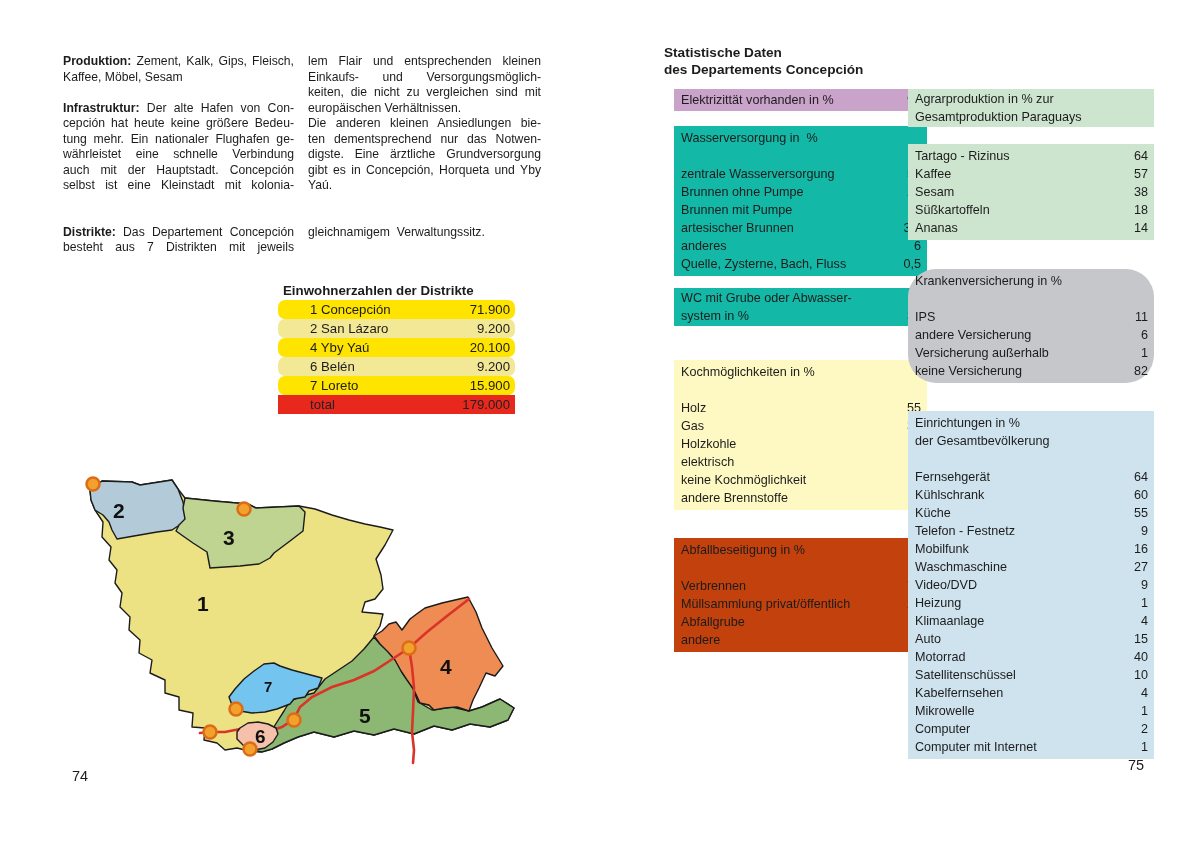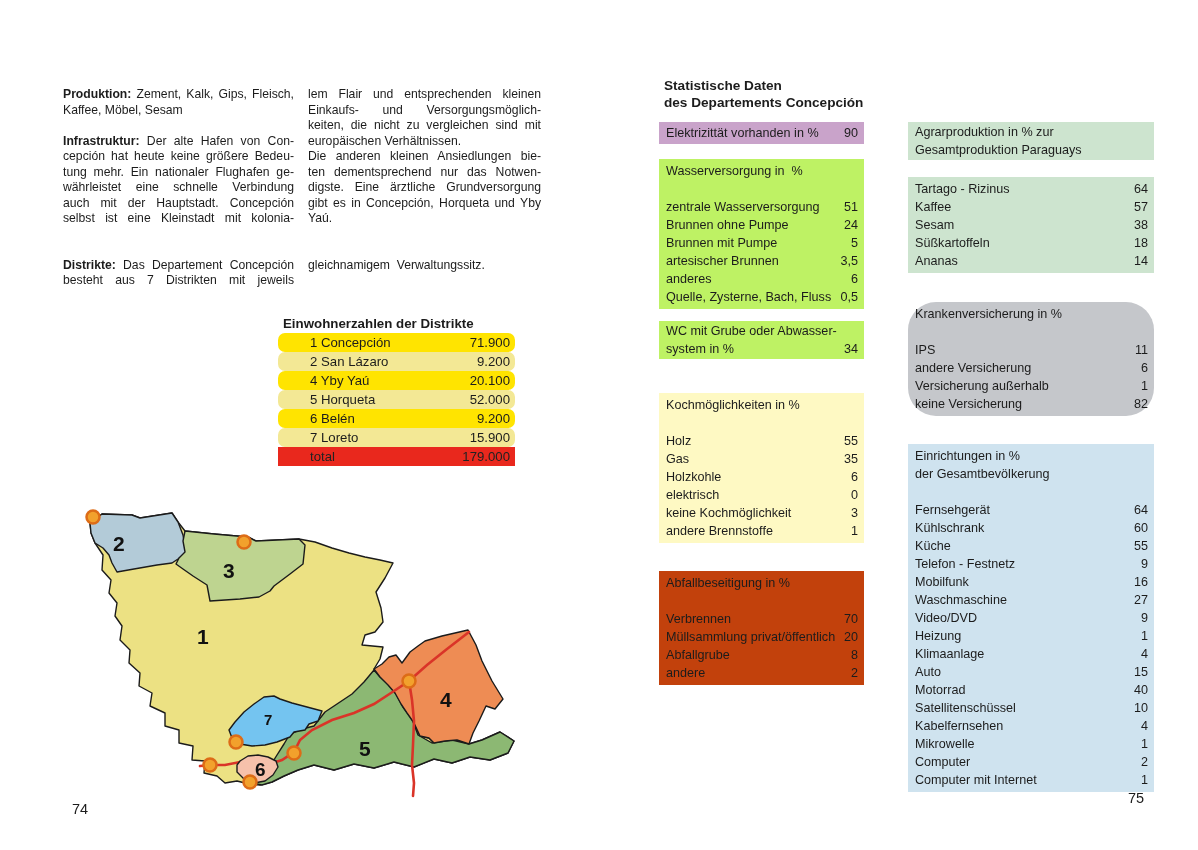--- a/index.html
+++ b/index.html
@@ -1,17 +1,17 @@
 <!DOCTYPE html>
 <html><head>
 <meta charset="utf-8">
 <style>
   html,body{margin:0;padding:0;}
   body{width:1198px;height:850px;background:#ffffff;font-family:"Liberation Sans",sans-serif;color:#1c1c1c;position:relative;overflow:hidden;}
-  #spread{position:absolute;inset:0;margin-top:33px;}
+  #spread{position:absolute;inset:0;}
 
   
   .textcol{position:absolute;top:54px;font-size:12.2px;line-height:15.5px;}
   #col1{left:63px;width:231px;}
   #col2{left:308px;width:233px;}
   .line{white-space:pre;height:15.5px;overflow:visible;}
   .jl{white-space:nowrap;text-align:justify;text-align-last:justify;}
   .blank{height:15.5px;}
 
   
@@ -43,25 +43,25 @@
   
   #stats-title{position:absolute;left:664px;top:44px;font-size:13.6px;font-weight:bold;line-height:17px;}
 
   .sblock{position:absolute;font-size:12.6px;padding:3px 6px 3px 7px;box-sizing:border-box;}
   .sblock .srow{display:flex;justify-content:space-between;height:18px;line-height:18px;}
   .sblock .lbl{white-space:pre;}
   .sblock .val{text-align:right;}
   .stitle{height:18px;line-height:18px;white-space:pre;}
   .sgap{height:18px;}
 
-  .colL{left:659px;width:205px;}
+  .colL{left:674px;width:253px;}
   .colR{left:908px;width:246px;}
 
   .bg-purple{background:#c9a3ca;}
-  .bg-blue{background:#bef264;}
+  .bg-blue{background:#14b8a6;}
   .bg-paleyellow{background:#fef9c3;}
   .bg-peach{background:#c2410c;}
   .bg-green{background:#cde4cf;}
   .bg-gray{background:#c5c7cb;border-radius:28px;}
   .bg-lightblue{background:#cfe3ef;}
 
   #blk-elek{top:89px;padding-top:3px;padding-bottom:2px;}
   #blk-elek .srow{height:17px;line-height:17px;}
   #blk-wasser{top:126px;}
   #blk-wc{top:288px;padding-top:1px;padding-bottom:1px;}
@@ -116,24 +116,20 @@
         </div>
         <div class="srow">
           <span class="lbl">2 San Lázaro</span>
           <span class="val">9.200</span>
         </div>
         <div class="srow">
           <span class="lbl">4 Yby Yaú</span>
           <span class="val">20.100</span>
         </div>
         <div class="srow">
-          <span class="lbl">5 Horqueta</span>
-          <span class="val">52.000</span>
-        </div>
-        <div class="srow">
           <span class="lbl">6 Belén</span>
           <span class="val">9.200</span>
         </div>
         <div class="srow">
           <span class="lbl">7 Loreto</span>
           <span class="val">15.900</span>
         </div>
       </div>
     <div class="trow">
       <span class="lbl">total</span>

